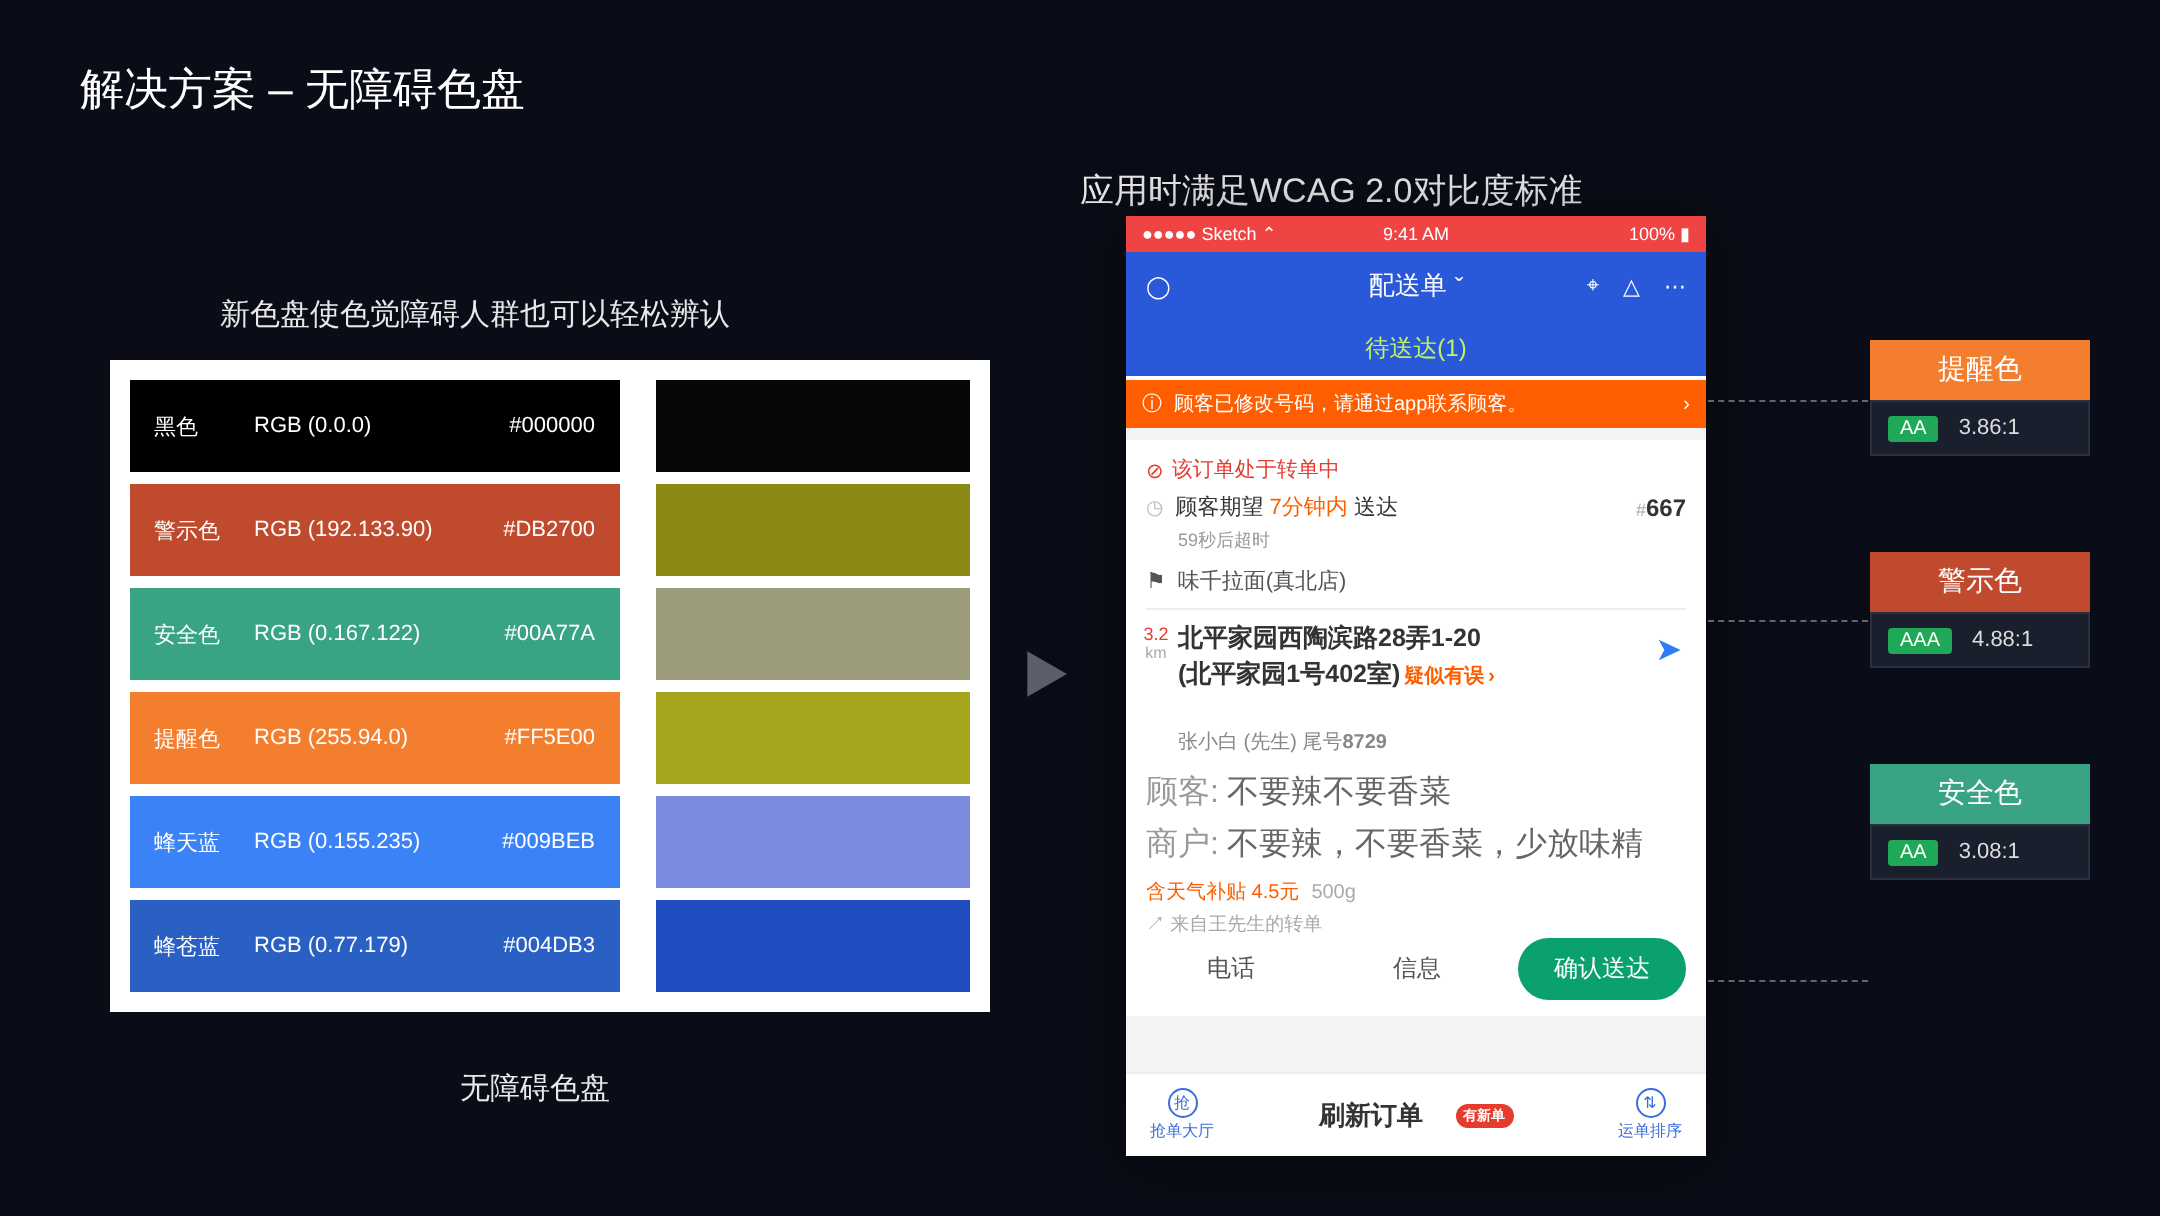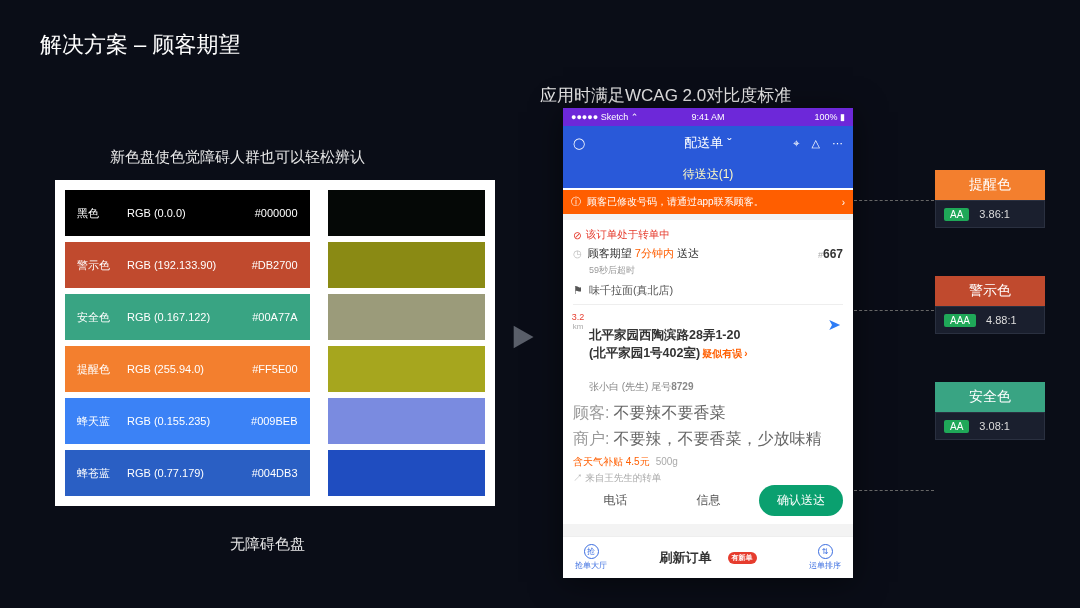--- a/index.html
+++ b/index.html
@@ -18,41 +18,41 @@
 .pname{min-width:38px}
 .prgb{flex:1}
 .phex{}
 
 
 .arrow{position:absolute;left:508px;top:320px;width:34px;height:34px;color:#5a5f6a}
 .arrow svg{width:100%;height:100%}
 
 
 .phone{position:absolute;left:563px;top:108px;width:290px;height:470px;background:#f3f3f3;box-shadow:0 4px 30px rgba(0,0,0,.5);overflow:hidden;font-size:11px;color:#333}
-.statusbar{background:#6d28d9;color:#fff;height:18px;display:flex;align-items:center;justify-content:space-between;padding:0 8px;font-size:9px}
+.statusbar{background:#ef4444;color:#fff;height:18px;display:flex;align-items:center;justify-content:space-between;padding:0 8px;font-size:9px}
 .statusbar .mid{position:absolute;left:50%;transform:translateX(-50%)}
 .appbar{background:#2959d9;color:#fff;height:34px;display:flex;align-items:center;justify-content:space-between;padding:0 10px}
 .appbar .center{display:flex;align-items:center;gap:4px;font-size:13px}
 .appbar .left,.appbar .right{display:flex;gap:12px;align-items:center;width:60px}
 .appbar .right{justify-content:flex-end}
 .tabs{background:#2959d9;display:flex;height:30px}
 .tab{flex:1;display:flex;align-items:center;justify-content:center;color:rgba(255,255,255,.65);font-size:12px;border-bottom:2px solid transparent}
-.tab.active{color:#fef9c3;border-bottom-color:#fff}
+.tab.active{color:#bef264;border-bottom-color:#fff}
 .alertbar{background:#ff5e00;color:#fff;height:24px;display:flex;align-items:center;padding:0 8px;gap:6px;font-size:10px}
 .alertbar .close{margin-left:auto}
 .card{background:#fff;margin:6px 0 0 0;padding:8px 10px}
 .redtext{color:#e63c2e;font-size:10.5px;margin-bottom:4px;display:flex;align-items:center;gap:4px}
 .row{display:flex;align-items:center;gap:6px;font-size:11px;margin:3px 0}
 .row .icon{color:#bbb;font-size:10px}
 .orange{color:#ff5e00}
 .ordnum{margin-left:auto;font-size:12px}
 .ordnum .hash{color:#aaa;font-size:9px}
 .sub{color:#999;font-size:9px;margin-left:16px}
 .shop{display:flex;align-items:center;gap:6px;margin:6px 0;color:#555}
-.addrbox{border-top:1px solid #eee;padding-top:22px;margin-top:4px;position:relative}
+.addrbox{border-top:1px solid #eee;padding-top:6px;margin-top:4px;position:relative}
 .addrbox .dist{color:#e63c2e;font-size:9px;position:absolute;left:-4px;top:8px;width:18px;text-align:center;line-height:1}
 .addrtext{margin-left:16px;font-size:12.5px;font-weight:600;line-height:1.4}
 .suspect{color:#ff5e00;font-size:10px;font-weight:700;margin-left:2px}
 .navicon{position:absolute;right:2px;top:10px;color:#2e7cf6;font-size:16px}
 .person{margin-left:16px;font-size:10px;color:#888;margin-top:18px}
 .notes{margin-top:6px;font-size:16px;color:#666;line-height:1.6}
 .notes .lbl{color:#999;margin-right:4px}
 .supplement{color:#ff5e00;font-size:10px;margin-top:4px}
 .supplement .gray{color:#aaa;margin-left:6px}
 .forward{color:#aaa;font-size:9.5px;margin-top:3px}
@@ -73,21 +73,21 @@
 .tag-body .lvl{background:#1fa858;color:#fff;padding:1px 6px;font-size:10px;border-radius:2px}
 .tag-body .ratio{color:#ddd}
 .connector{position:absolute;border-top:1px dashed #666;height:1px}
 .c1{left:854px;top:200px;width:80px}
 .c2{left:854px;top:310px;width:80px}
 .c3{left:854px;top:490px;width:80px}
 </style>
 </head>
 <body>
 <div class="slide">
-<div class="title">解决方案 – 顾客期望</div>
+<div class="title">解决方案 – 无障碍色盘</div>
 <div class="subtitle-left">新色盘使色觉障碍人群也可以轻松辨认</div>
 <div class="subtitle-right">应用时满足WCAG 2.0对比度标准</div>
 
 <div class="palette" id="palette">
       <div class="prow">
         <div class="pcell-main" style="background: rgb(0, 0, 0);">
           <span class="pname">黑色</span>
           <span class="prgb">RGB (0.0.0)</span>
           <span class="phex">#000000</span>
         </div>

